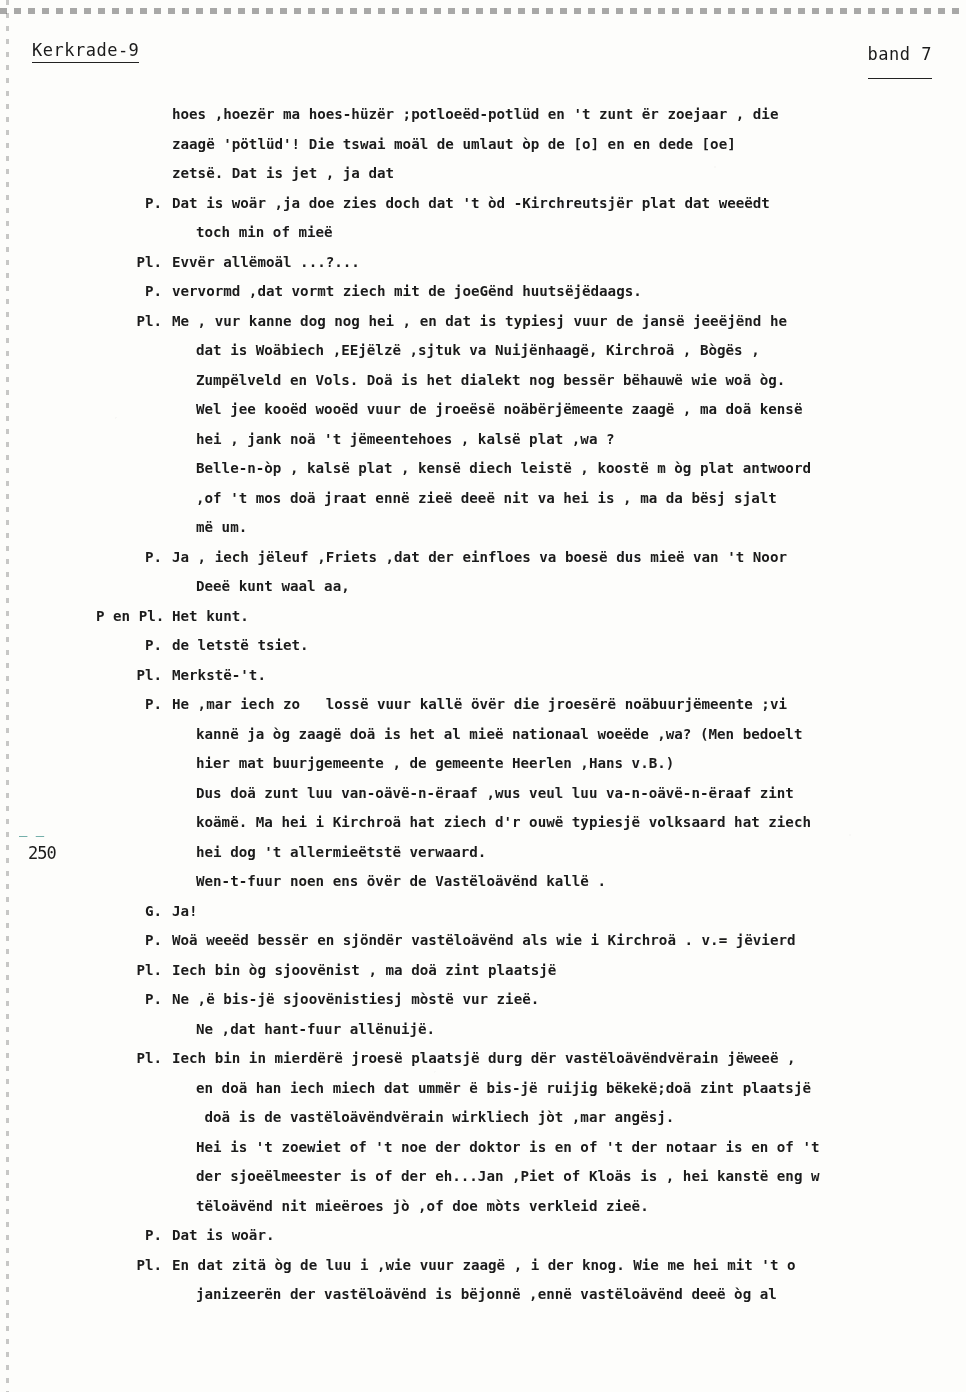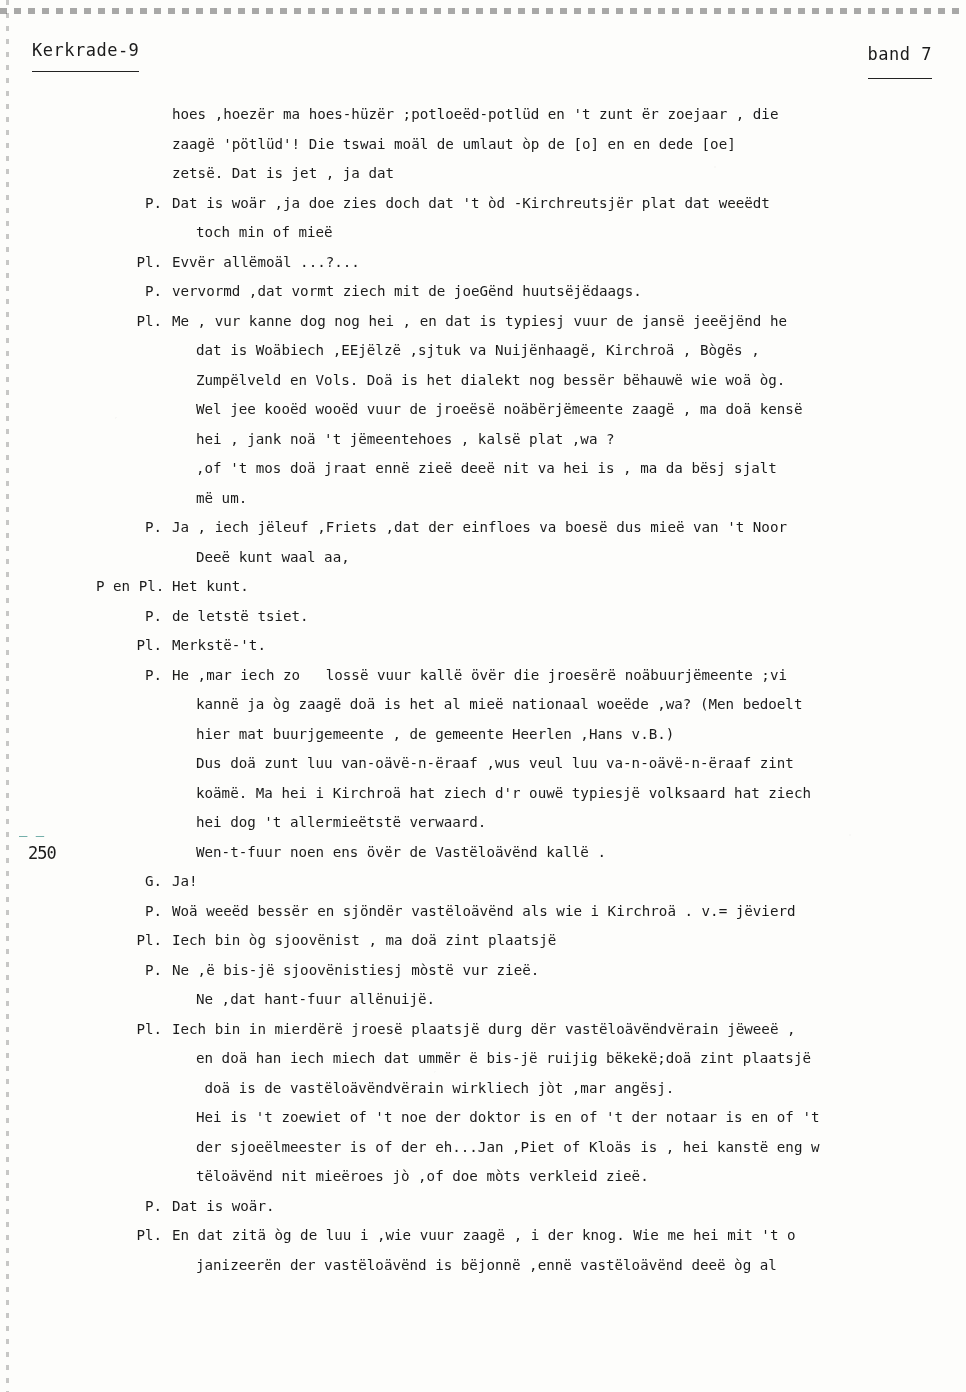--- a/index.html
+++ b/index.html
@@ -57,21 +57,21 @@
     right: 0;
     height: 34px;
   }
   .header .hdr-left {
     position: absolute;
     left: 32px;
     top: 0;
     font-size: 17px;
     letter-spacing: .5px;
     border-bottom: 1.5px solid #222;
-    padding-bottom: 11px;
+    padding-bottom: 2px;
   }
   .header .hdr-right {
     position: absolute;
     right: 34px;
     top: 4px;
     font-size: 17px;
     letter-spacing: .5px;
     border-bottom: 1.5px solid #222;
     padding-bottom: 14px;
   }
@@ -91,20 +91,21 @@
     color: #0f766e;
   }
 
   .body {
     position: absolute;
     top: 100px;
     left: 96px;
     right: 0px;
     font-size: 14.2px;
     line-height: 29.5px;
+    font-weight: bold;
   }
   .line {
     position: relative;
     white-space: pre;
     height: 29.5px;
   }
   .spk {
     position: absolute;
     left: 0;
     top: 0;
@@ -144,20 +145,21 @@
       <div class="line"><span class="spk"></span><span class="txt">zetsë. Dat is jet , ja dat</span></div>
       <div class="line"><span class="spk">P.</span><span class="txt">Dat is woär ,ja doe zies doch dat 't òd -Kirchreutsjër plat dat weeëdt</span></div>
       <div class="line"><span class="spk"></span><span class="txt ind">toch min of mieë</span></div>
       <div class="line"><span class="spk">Pl.</span><span class="txt">Evvër allëmoäl ...?...</span></div>
       <div class="line"><span class="spk">P.</span><span class="txt">vervormd ,dat vormt ziech mit de joeGënd huutsëjëdaags.</span></div>
       <div class="line"><span class="spk">Pl.</span><span class="txt">Me , vur kanne dog nog hei , en dat is typiesj vuur de jansë jeeëjënd he</span></div>
       <div class="line"><span class="spk"></span><span class="txt ind">dat is Woäbiech ,EEjëlzë ,sjtuk va Nuijënhaagë, Kirchroä , Bògës ,</span></div>
       <div class="line"><span class="spk"></span><span class="txt ind">Zumpëlveld en Vols. Doä is het dialekt nog bessër bëhauwë wie woä òg.</span></div>
       <div class="line"><span class="spk"></span><span class="txt ind">Wel jee kooëd wooëd vuur de jroeësë noäbërjëmeente zaagë , ma doä kensë</span></div>
       <div class="line"><span class="spk"></span><span class="txt ind">hei , jank noä 't jëmeentehoes , kalsë plat ,wa ?</span></div>
+      <div class="line"><span class="spk"></span><span class="txt ind">Belle-n-òp , kalsë plat , kensë diech leistë , koostë m òg plat antwoord</span></div>
       <div class="line"><span class="spk"></span><span class="txt ind">,of 't mos doä jraat ennë zieë deeë nit va hei is , ma da bësj sjalt</span></div>
       <div class="line"><span class="spk"></span><span class="txt ind">më um.</span></div>
       <div class="line"><span class="spk">P.</span><span class="txt">Ja , iech jëleuf ,Friets ,dat der einfloes va boesë dus mieë van 't Noor</span></div>
       <div class="line"><span class="spk"></span><span class="txt ind">Deeë kunt waal aa,</span></div>
       <div class="line"><span class="spk">P en Pl.</span><span class="txt">Het kunt.</span></div>
       <div class="line"><span class="spk">P.</span><span class="txt">de letstë tsiet.</span></div>
       <div class="line"><span class="spk">Pl.</span><span class="txt">Merkstë-'t.</span></div>
       <div class="line"><span class="spk">P.</span><span class="txt">He ,mar iech zo   lossë vuur kallë övër die jroesërë noäbuurjëmeente ;vi</span></div>
       <div class="line"><span class="spk"></span><span class="txt ind">kannë ja òg zaagë doä is het al mieë nationaal woeëde ,wa? (Men bedoelt</span></div>
       <div class="line"><span class="spk"></span><span class="txt ind">hier mat buurjgemeente , de gemeente Heerlen ,Hans v.B.)</span></div>

